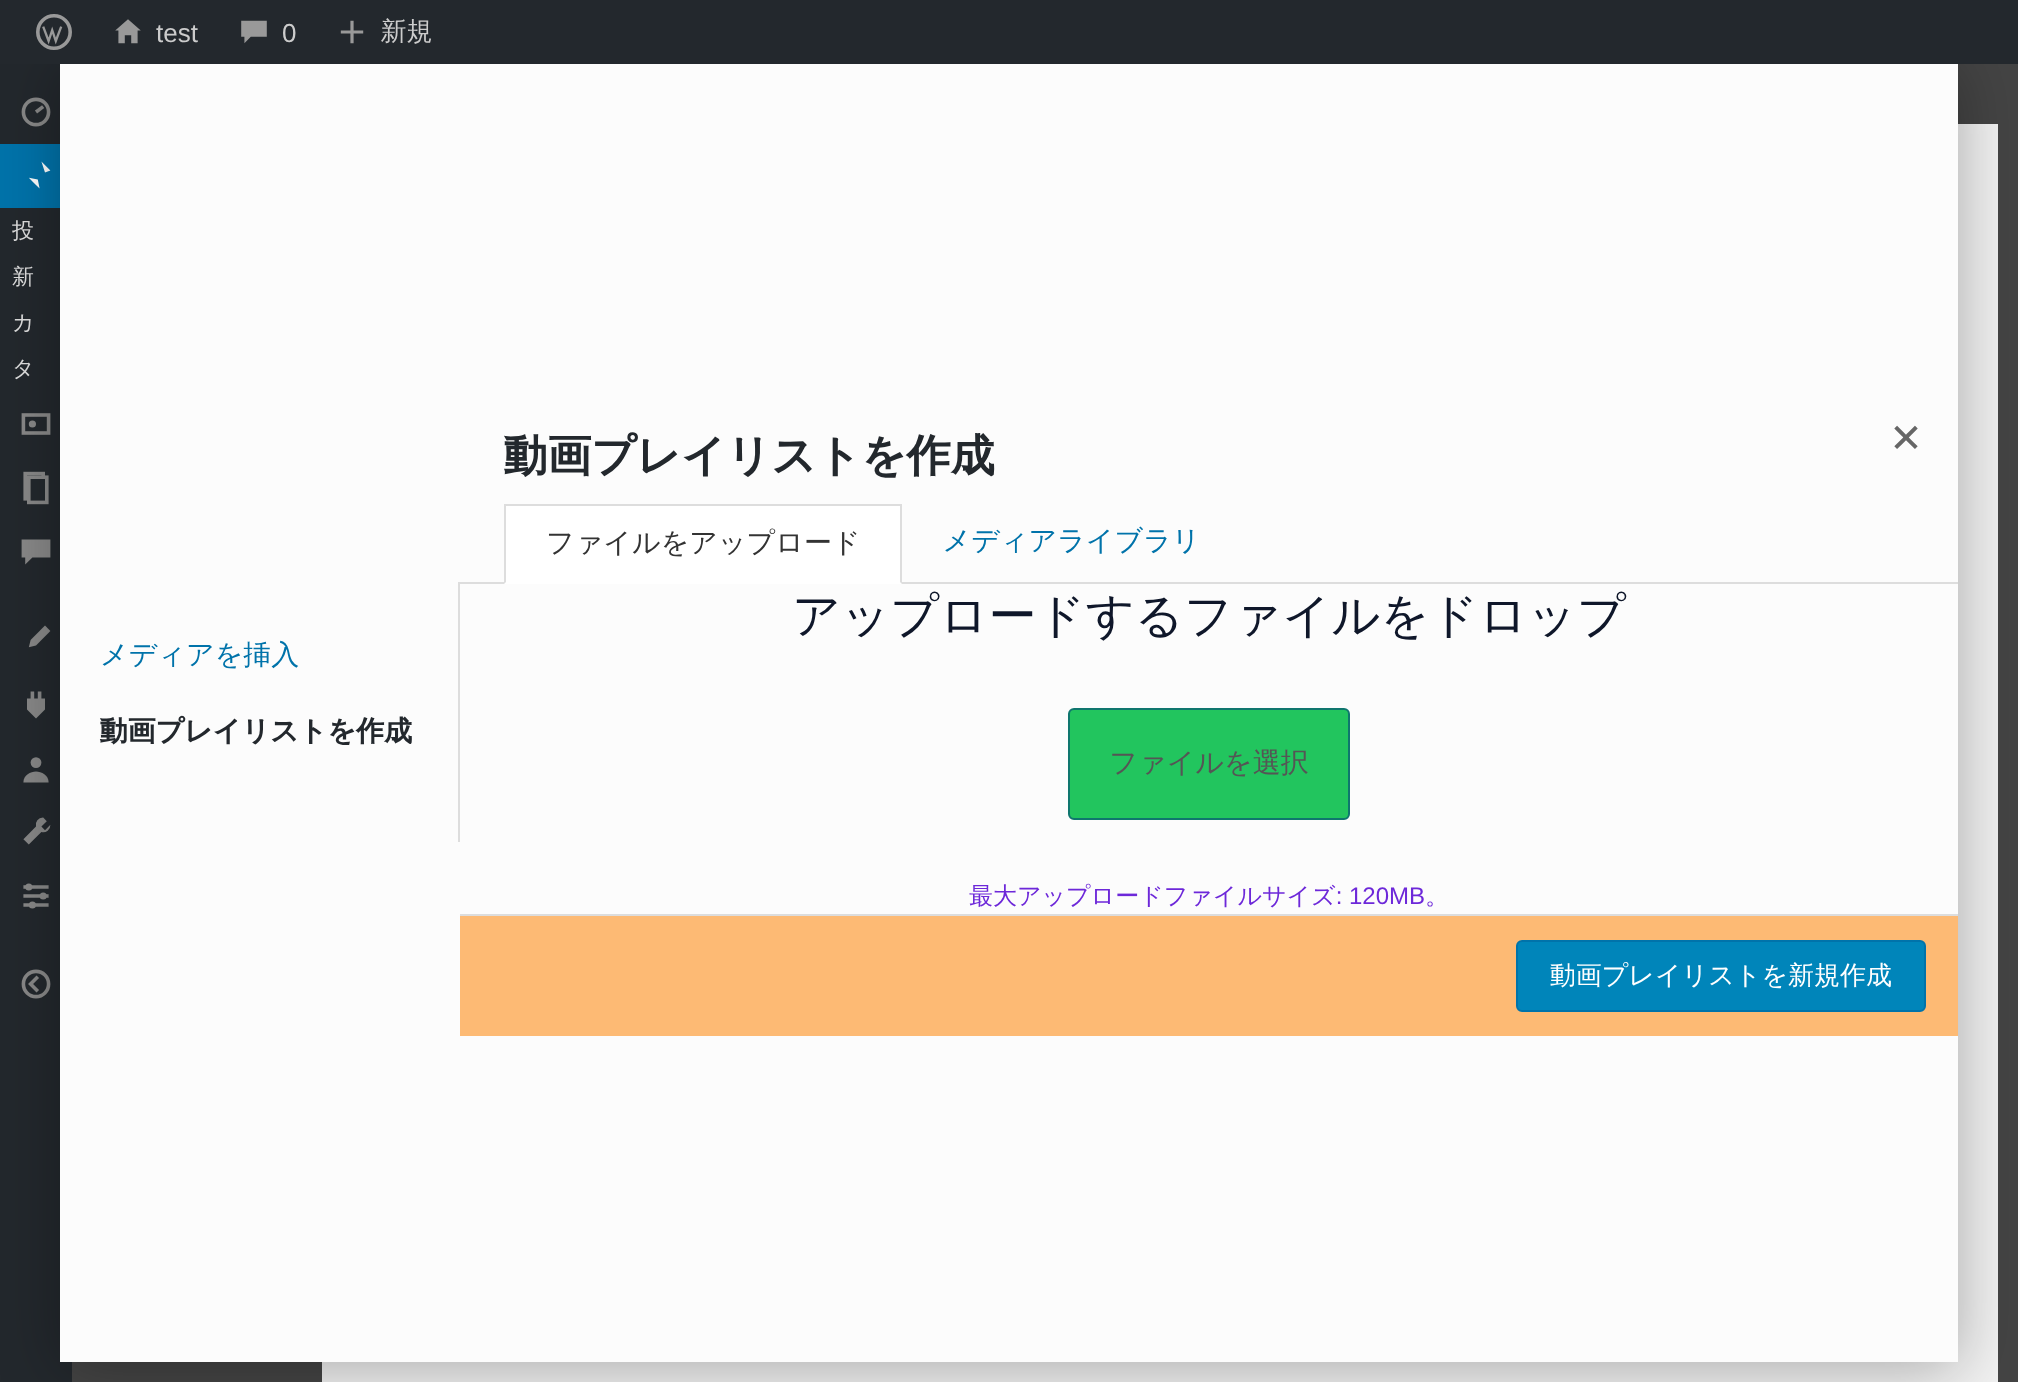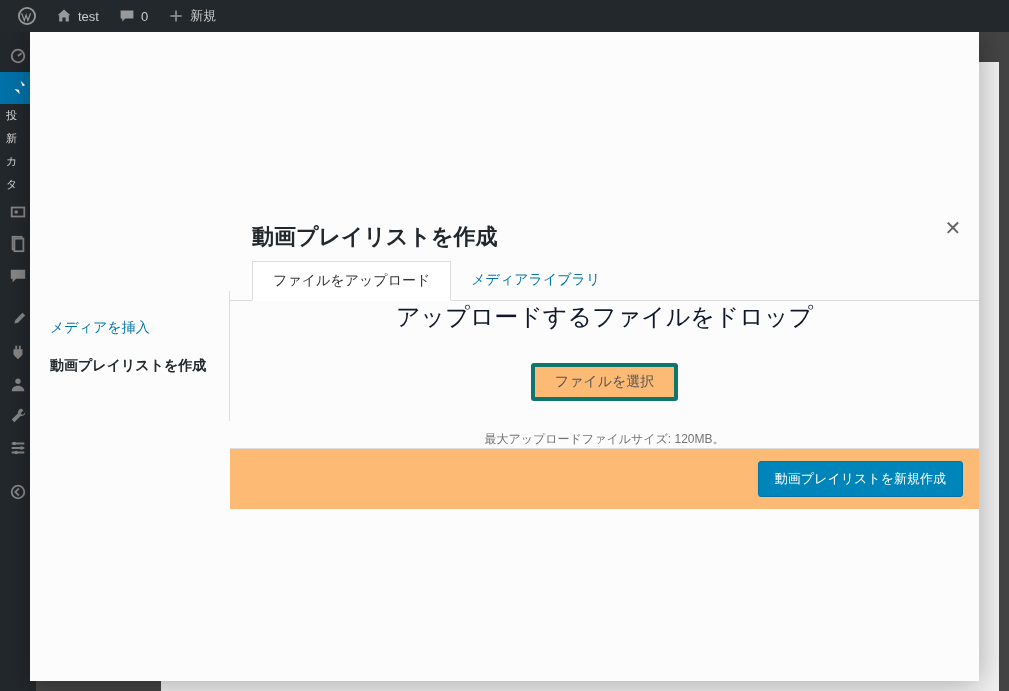--- a/index.html
+++ b/index.html
@@ -31,22 +31,22 @@
   .side-sep{height:18px;}
   .modal-main{flex:1;display:flex;flex-direction:column;position:relative;}
   .modal-title-row{padding:20px 22px 8px;position:relative;}
   .modal-title{font-size:22px;font-weight:600;color:#23282d;}
   .close-btn{position:absolute;right:8px;top:8px;width:36px;height:36px;display:flex;align-items:center;justify-content:center;color:#666;font-size:20px;cursor:pointer;}
   .tabs{display:flex;gap:0;padding:0 22px;border-bottom:1px solid #ddd;}
   .tab{padding:10px 20px;color:#0073aa;font-size:14px;cursor:pointer;position:relative;bottom:-1px;}
   .tab.active{background:#fff;border:1px solid #ddd;border-bottom:1px solid #fff;border-radius:0;color:#333;}
   .upload-area{flex:1;display:flex;flex-direction:column;align-items:center;justify-content:center;gap:30px;}
   .drop-text{font-size:24px;color:#0f172a;}
-  .file-btn{background:#fdba74;border:4px solid #0f766e;border-radius:3px;padding:6px 20px;font-size:14px;color:#555;cursor:pointer;}
-  .max-size{font-size:12px;color:#737373;}
+  .file-btn{background:#22c55e;border:1px solid #0f766e;border-radius:3px;padding:18px 20px;font-size:14px;color:#555;cursor:pointer;}
+  .max-size{font-size:12px;color:#6d28d9;}
   .modal-footer{border-top:1px solid #ddd;padding:12px 16px;display:flex;justify-content:flex-end;background:#fdba74;}
   .primary-btn{background:#0085ba;border:1px solid #0073aa;color:#fff;padding:8px 16px;font-size:13px;border-radius:3px;cursor:pointer;}
 </style>
 </head>
 <body>
 
 <div class="admin-bar">
   <div class="ab-left">
     <div class="ab-item">
       <svg width="18" height="18" viewBox="0 0 20 20">

